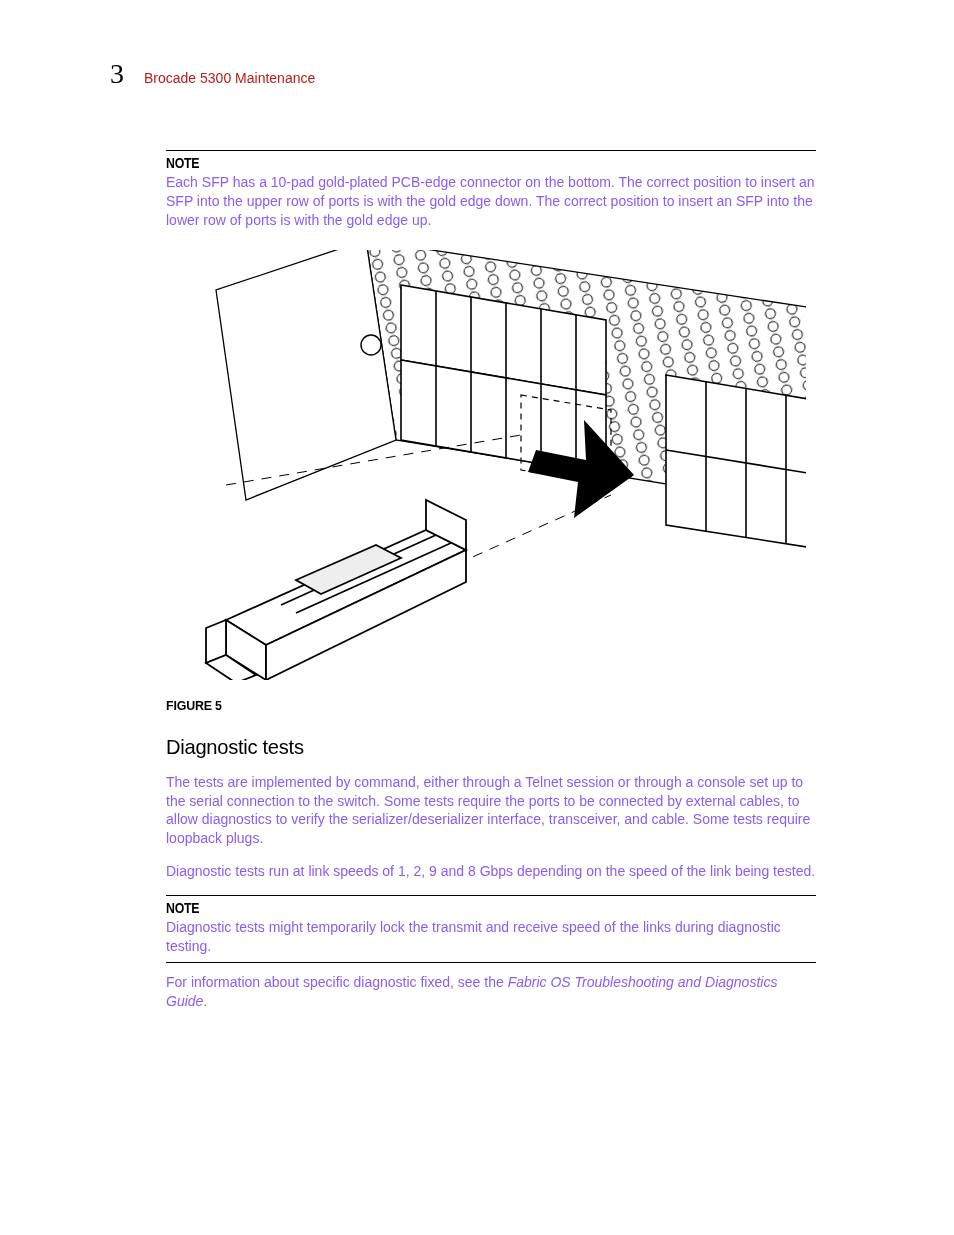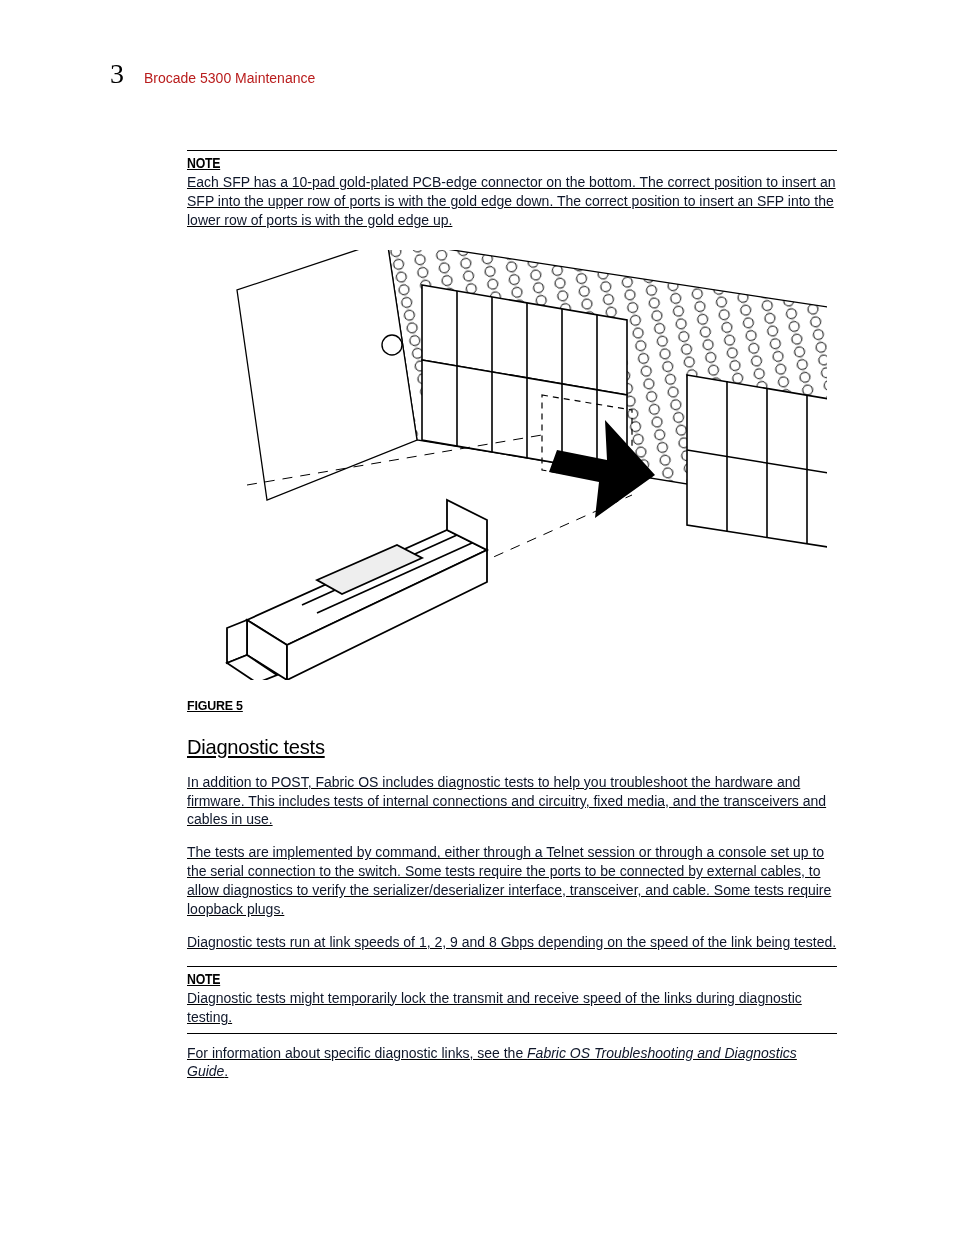--- a/index.html
+++ b/index.html
@@ -21,44 +21,43 @@
   .chap-num {
     font-family: Georgia, 'Times New Roman', serif;
     font-size: 28px;
     font-weight: normal;
   }
   .chap-title {
     font-size: 14px;
     color: #b91c1c;
   }
   .content {
-    margin-left: 77px;
+    margin-left: 56px;
     width: 650px;
-    text-decoration: underline;
   }
   .rule {
     border: none;
     border-top: 1.5px solid #000;
     margin: 0 0 4px 0;
   }
   .note-label {
     font-family: Arial, Helvetica, sans-serif;
     font-weight: bold;
     font-size: 14px;
     letter-spacing: -0.3px;
     margin-bottom: 2px;
   }
   .note-label.condensed {
     transform: scaleX(0.88);
     transform-origin: left;
   }
   .body-text {
     font-size: 14px;
     line-height: 1.35;
-    color: #0f172a;
+    color: #8b5cf6;
     margin-bottom: 14px;
   }
   .figure-box {
     width: 640px;
     height: 430px;
     margin: 20px 0 18px 0;
     position: relative;
     overflow: hidden;
   }
   .fig-svg { width: 100%; height: 100%; display: block; }
@@ -166,26 +165,25 @@
       </g>
     </svg>
   </div>
 
   <div class="fig-caption">
     <span class="fig-num">FIGURE 5</span>
   </div>
 
   <h2 class="section-h">Diagnostic tests</h2>
 
-  <p class="body-text">In addition to POST, Fabric OS includes diagnostic tests to help you troubleshoot the hardware and firmware. This includes tests of internal connections and circuitry, fixed media, and the transceivers and cables in use.</p>
   <p class="body-text">The tests are implemented by command, either through a Telnet session or through a console set up to the serial connection to the switch. Some tests require the ports to be connected by external cables, to allow diagnostics to verify the serializer/deserializer interface, transceiver, and cable. Some tests require loopback plugs.</p>
   <p class="body-text">Diagnostic tests run at link speeds of 1, 2, 9 and 8 Gbps depending on the speed of the link being tested.</p>
 
   <hr class="rule">
   <div class="note-label condensed">NOTE</div>
   <p class="body-text" style="margin-bottom:4px">Diagnostic tests might temporarily lock the transmit and receive speed of the links during diagnostic testing.</p>
   <hr class="rule-thin">
 
   <p class="body-text">
-    <span>For information about specific diagnostic links, see the </span><span class="italic">Fabric OS Troubleshooting and Diagnostics Guide</span><span>.</span>
+    <span>For information about specific diagnostic fixed, see the </span><span class="italic">Fabric OS Troubleshooting and Diagnostics Guide</span><span>.</span>
   </p>
 
 </div>
 
 </body></html>

